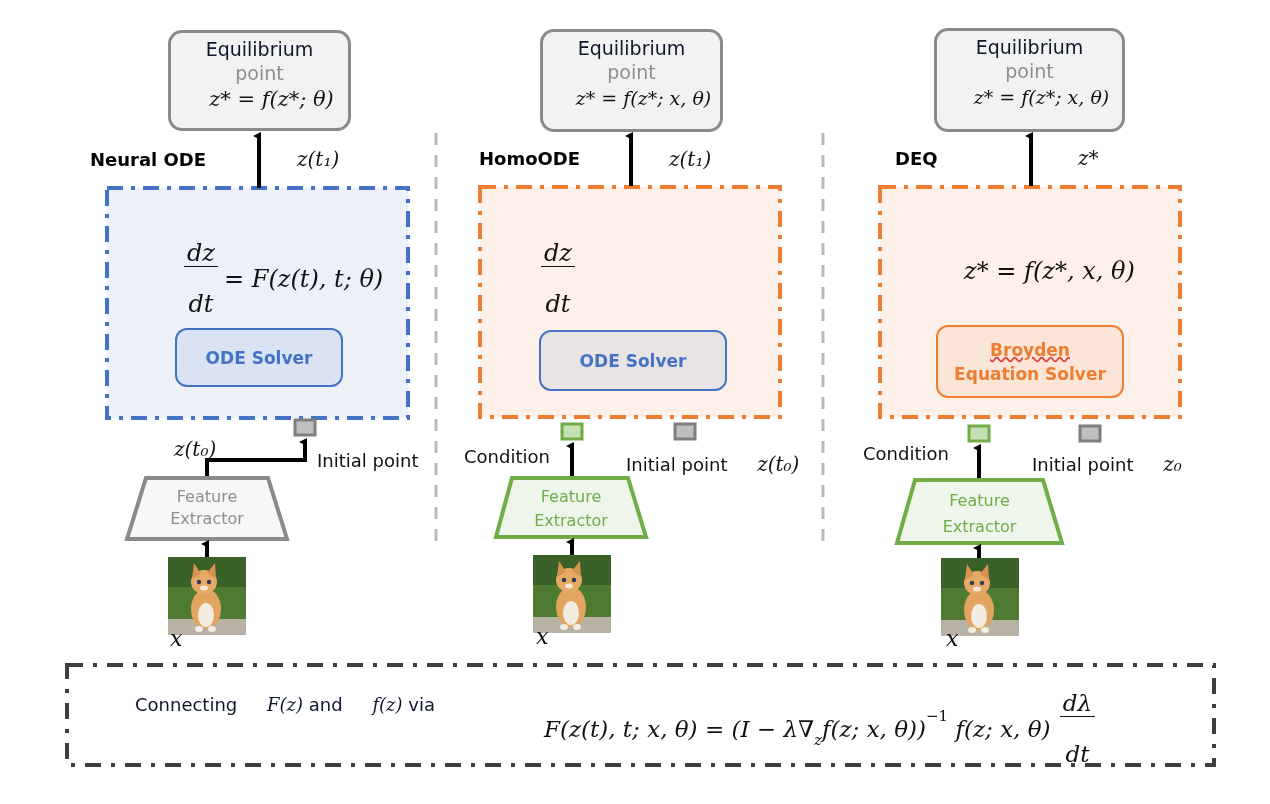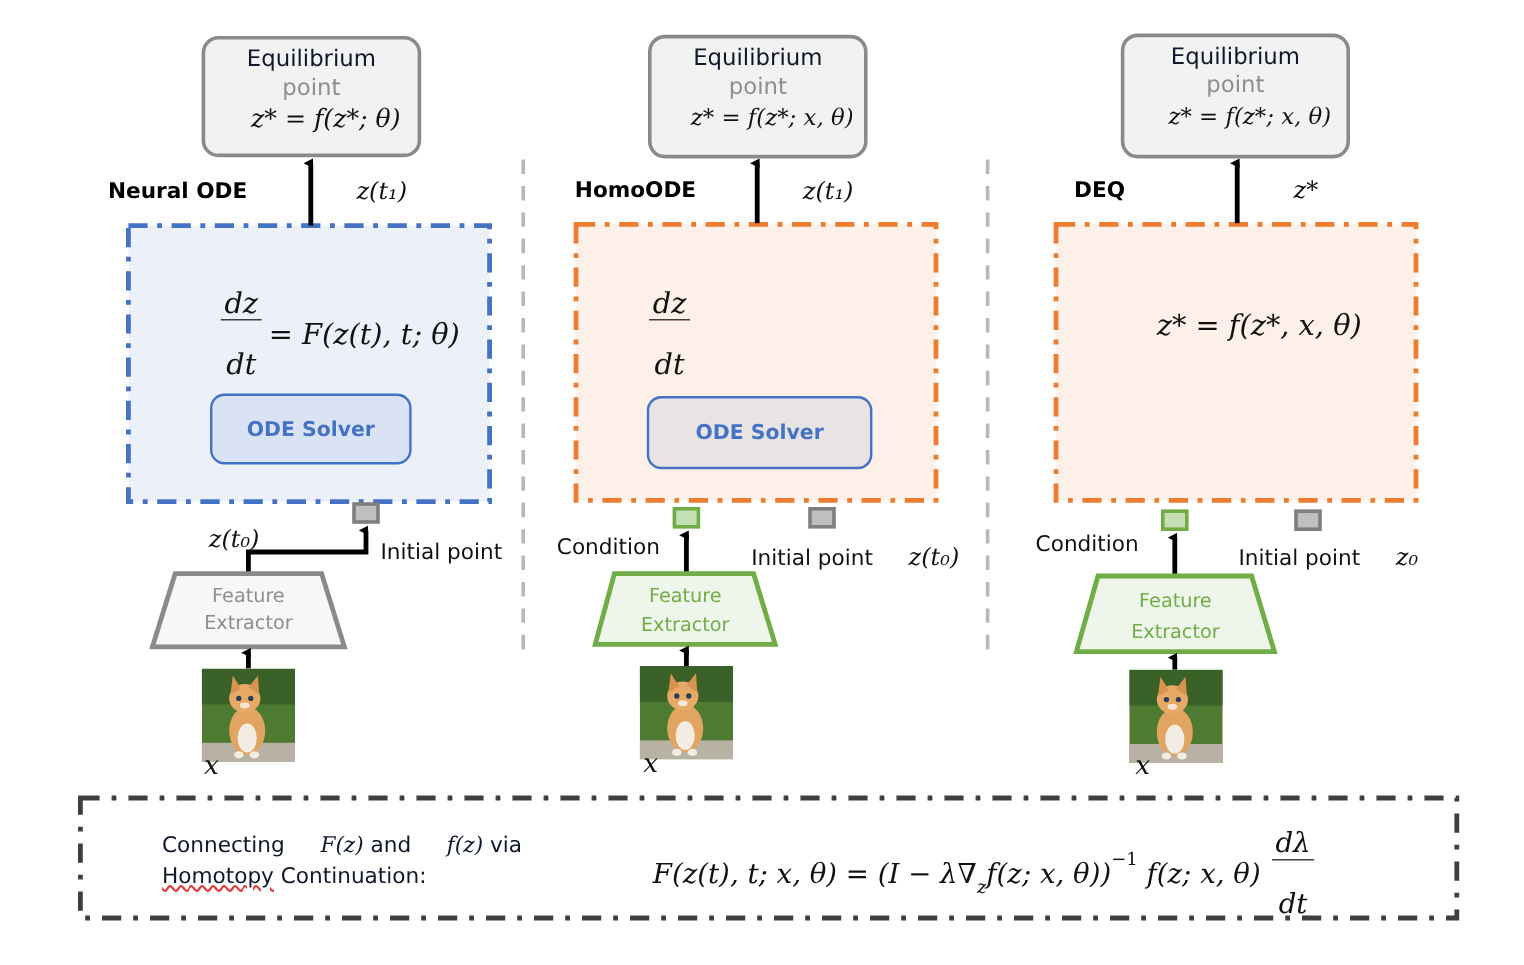--- a/index.html
+++ b/index.html
@@ -153,20 +153,24 @@
 
   <div class="eq-box" style="left:934px;top:28px;width:191px;height:104px;">
     <div class="t1 sans">Equilibrium</div>
     <div class="t2 sans">point</div>
     <div class="t3 math" style="font-size:19px;">z* = f(z*; x, θ)</div>
   </div>
   <div class="txt panel-title sans" style="left:895px;top:148px;">DEQ</div>
   <div class="txt math label" style="left:1054px;top:146px;font-size:20px;">z*</div>
 
   <div class="ode-eq math" style="left:940px;top:257px;">z* = f(z*, x, θ)</div>
+  <div class="solver sans" style="left:936px;top:325px;width:188px;height:73px;border:2px solid #ed7d31;background:#fbe5d6;color:#ed7d31;line-height:24px;">
+    <span style="text-decoration:underline;text-decoration-style:wavy;text-decoration-color:#e04040;">Broyden</span>
+    <span>Equation Solver</span>
+  </div>
 
   <div class="txt sans label" style="left:863px;top:443px;">Condition</div>
   <div class="txt sans label" style="left:1032px;top:452px;">
     <span>Initial point</span>
     <span class="math" style="font-size:20px;">z₀</span>
   </div>
   <div class="txt sans" style="left:897px;top:488px;width:165px;text-align:center;color:#70ad47;font-size:16px;line-height:26px;">
     <div>Feature</div>
     <div>Extractor</div>
   </div>
@@ -190,24 +194,20 @@
   <div class="txt math" style="left:922px;top:626px;font-size:22px;color:#111;">x</div>
 
   <div class="txt sans" style="left:135px;top:692px;width:330px;font-size:18px;line-height:26px;color:#0f172a;">
     <div>
       <span>Connecting</span>
       <span class="math">F(z)</span>
       <span>and</span>
       <span class="math">f(z)</span>
       <span>via</span>
     </div>
-    <div>
-      <span style="text-decoration:underline;text-decoration-style:wavy;text-decoration-color:#e04040;">Homotopy</span>
-      <span>Continuation:</span>
-    </div>
   </div>
 
   <div class="txt math" style="left:520px;top:690px;font-size:23px;color:#111;">
     <span style="vertical-align:middle;">F(z(t), t; x, θ) = (I − λ∇</span><sub style="font-size:15px;vertical-align:-10px;">z</sub><span style="vertical-align:middle;">f(z; x, θ))</span><sup style="font-size:15px;font-style:normal;vertical-align:14px;">−1</sup><span style="vertical-align:middle;"> f(z; x, θ)</span>
     <span class="frac" style="margin-left:2px;"><span class="num">dλ</span><span class="den">dt</span></span>
   </div>
 
 </div>
 
 </body></html>

